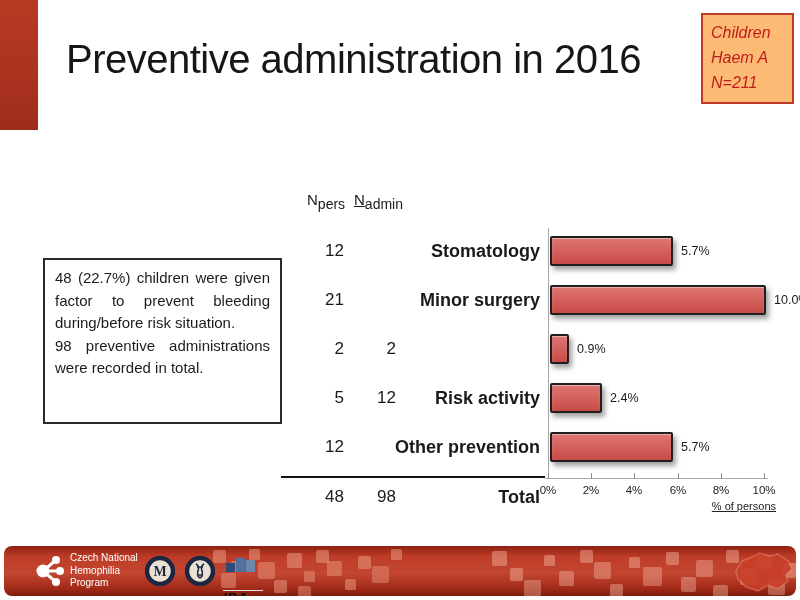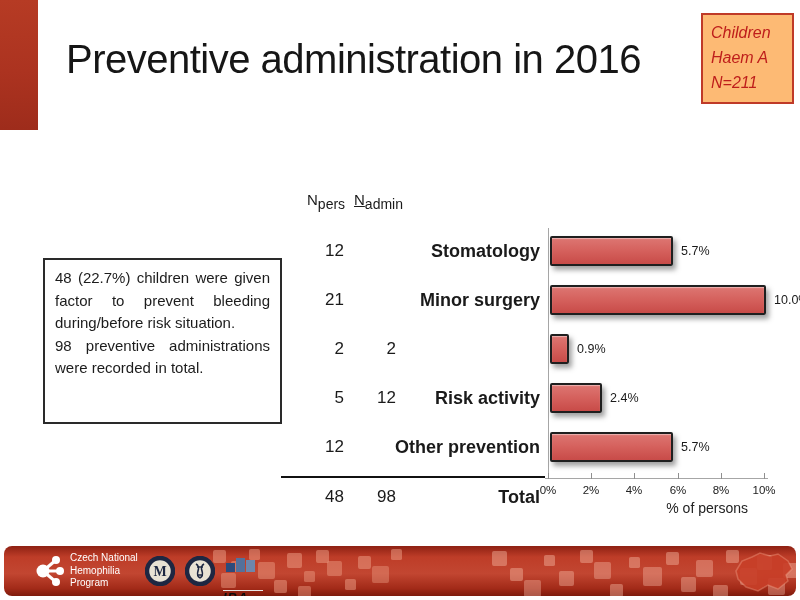--- a/index.html
+++ b/index.html
@@ -40,21 +40,21 @@
   .row-cell { position:absolute; height:30px; line-height:30px; font-size:17px; text-align:right; }
   .cell-npers { left:280px; width:64px; }
   .cell-nadmin { left:330px; width:66px; }
   .cell-label { left:310px; width:230px; font-weight:bold; font-size:18px; }
   .sep-line { position:absolute; left:281px; top:476px; width:264px; height:2px; background:#111; }
   
   .axis-y { position:absolute; left:548px; top:228px; width:1px; height:250px; background:#A6A6A6; }
   .axis-x { position:absolute; left:545px; top:478px; width:223px; height:1px; background:#A6A6A6; }
   .x-tick { position:absolute; width:1px; height:6px; top:473px; background:#8f8f8f; }
   .x-tick-label { position:absolute; top:484px; width:44px; text-align:center; font-size:11.5px; color:#222; }
-  .x-axis-title { position:absolute; left:608px; top:500px; width:140px; text-align:right; font-size:14px; color:#222; }
+  .x-axis-title { position:absolute; left:636px; top:500px; width:140px; text-align:right; font-size:11px; color:#222;text-decoration:underline; }
   .bar {
     position:absolute; height:30px; border:2px solid #1f1f1f; border-radius:2px;
     background:linear-gradient(180deg,#DD7672 0%,#D5615D 48%,#C84B48 100%);
     box-shadow:3px 4px 5px rgba(70,70,70,0.5), inset 0 1px 1px rgba(255,255,255,0.45);
   }
   .bar-value { position:absolute; height:30px; line-height:31px; font-size:12.5px; color:#1a1a1a; }
   
   .footer {
     position:absolute; left:4px; top:546px; width:792px; height:50px; border-radius:8px;
     background:linear-gradient(180deg,#8E2113 0%,#BE3D28 22%,#C24631 55%,#A22A18 85%,#7E1B0C 100%);

